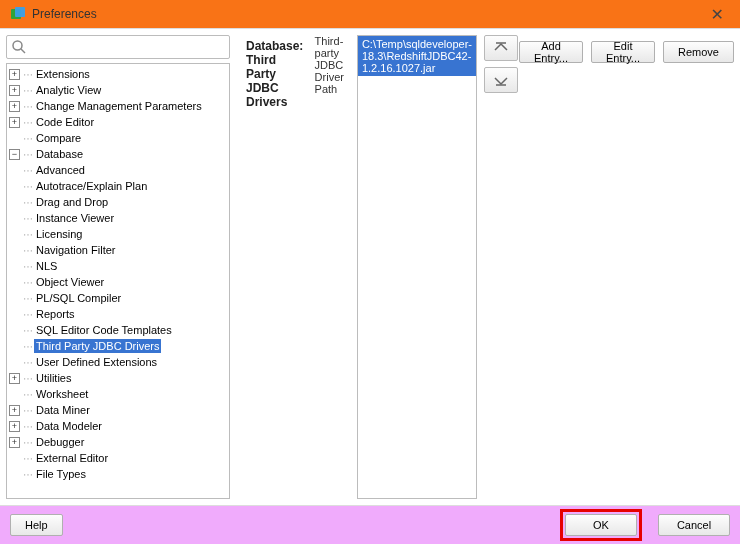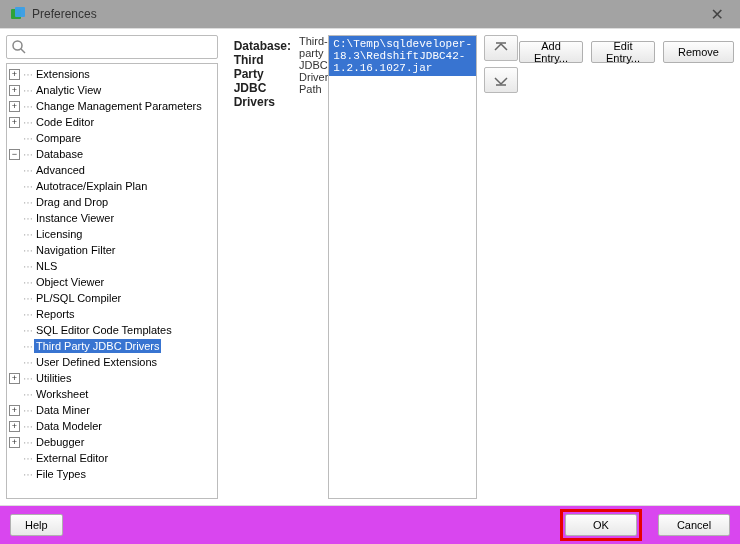--- a/index.html
+++ b/index.html
@@ -1,17 +1,17 @@
 <!DOCTYPE html>
 <html><head>
 <meta charset="utf-8">
 <style>
 * { box-sizing: border-box; margin: 0; padding: 0; }
 body { font-family: Tahoma, Arial, sans-serif; font-size: 11px; background: #fff; width: 740px; height: 544px; position: relative; overflow: hidden; }
-.titlebar { height: 28px; display: flex; align-items: center; padding: 0 10px; background: #a3a3a3; border-bottom: 0; }
+.titlebar { height: 28px; display: flex; align-items: center; padding: 0 10px; background: #f97316; border-bottom: 0; }
 .title-icon { width: 16px; height: 16px; margin-right: 6px; display: inline-flex; align-items: center; justify-content: center; }
 .title-icon svg { width: 16px; height: 16px; }
 .title-text { font-size: 12px; color: #333; }
 .close-x { margin-left: auto; font-size: 16px; color: #444; cursor: pointer; padding: 2px 6px; }
 .content { position: absolute; top: 28px; left: 0; right: 0; bottom: 38px; border-top: 1px solid #ddd; border-bottom: 1px solid #ddd; display: flex; }
 .left-panel { width: 224px; display: flex; flex-direction: column; margin: 6px 0 6px 6px; }
 .search-row { display: flex; align-items: center; height: 24px; margin-bottom: 4px; border: 1px solid #bcbcbc; border-radius: 2px; background: #fff; }
 .search-icon { width: 16px; height: 16px; margin: 0 4px; color: #888; display:flex; align-items:center; justify-content:center; }
 .search-input { flex: 1; border: none; outline: none; font-size: 11px; height: 20px; background: transparent; }
 .tree-wrap { flex: 1; border: 1px solid #bcbcbc; background: #fff; overflow-y: scroll; padding: 2px 0; }
@@ -23,28 +23,28 @@
 .dots { color: #aaa; margin-right: 2px; font-size: 10px; letter-spacing: -1px; }
 .node-label { padding: 1px 2px; }
 .node-label.selected { background: #3874d1; color: #fff; }
 .ch { padding-left: 14px; }
 .right-panel { flex: 1; display: flex; flex-direction: row; margin: 6px 6px 6px 10px; position: relative; }
 .panel-title { font-weight: bold; font-size: 12px; padding: 4px 6px 6px 6px; color: #222; }
 .hr { border-top: 1px solid #bcbcbc; margin: 0 0 6px 0; }
 .path-label { font-size: 11px; margin-bottom: 2px; color: #333; padding-left: 2px; }
 .list-row { display: flex; gap: 6px; flex: 1; }
 .listbox { flex: 1; border: 1px solid #bcbcbc; background: #fff; overflow: hidden; }
-.list-item { font-size: 11px; padding: 2px 4px; font-family: Liberation Mono, monospace; }
+.list-item { font-size: 11px; padding: 2px 4px; }
 .list-item.selected { background: #3874d1; color: #fff; }
 .reorder-col { width: 36px; display: flex; flex-direction: column; gap: 6px; align-items: center; }
 .reorder-btn { width: 34px; height: 26px; border: 1px solid #b8b8b8; background: linear-gradient(#fdfdfd,#e8e8e8); border-radius: 2px; display: flex; align-items: center; justify-content: center; cursor: pointer; color: #555; }
 .reorder-btn svg { width: 16px; height: 14px; }
 .entry-btns { display: flex; justify-content: flex-end; gap: 8px; margin-top: 6px; }
 .btn { height: 22px; padding: 0 14px; border: 1px solid #b0b0b0; background: linear-gradient(#fdfdfd,#e8e8e8); border-radius: 2px; font-size: 11px; cursor: pointer; display: inline-flex; align-items: center; justify-content: center; }
-.footer { position: absolute; left: 0; right: 0; bottom: 0; height: 38px; display: flex; align-items: center; padding: 0 10px; background: #d946ef; }
+.footer { position: absolute; left: 0; right: 0; bottom: 0; height: 38px; display: flex; align-items: center; padding: 0 10px; background: #f0abfc; }
 .footer .help-btn { margin-right: auto; }
 .ok-highlight { border: 3px solid #e60000; padding: 2px; display: inline-flex; margin-right: 16px; }
 .ok-highlight .btn { width: 72px; }
 .cancel-wrap .btn { width: 72px; justify-content: center; }
 </style>
 </head>
 <body>
 
 <div class="titlebar">
   <span class="title-icon">

